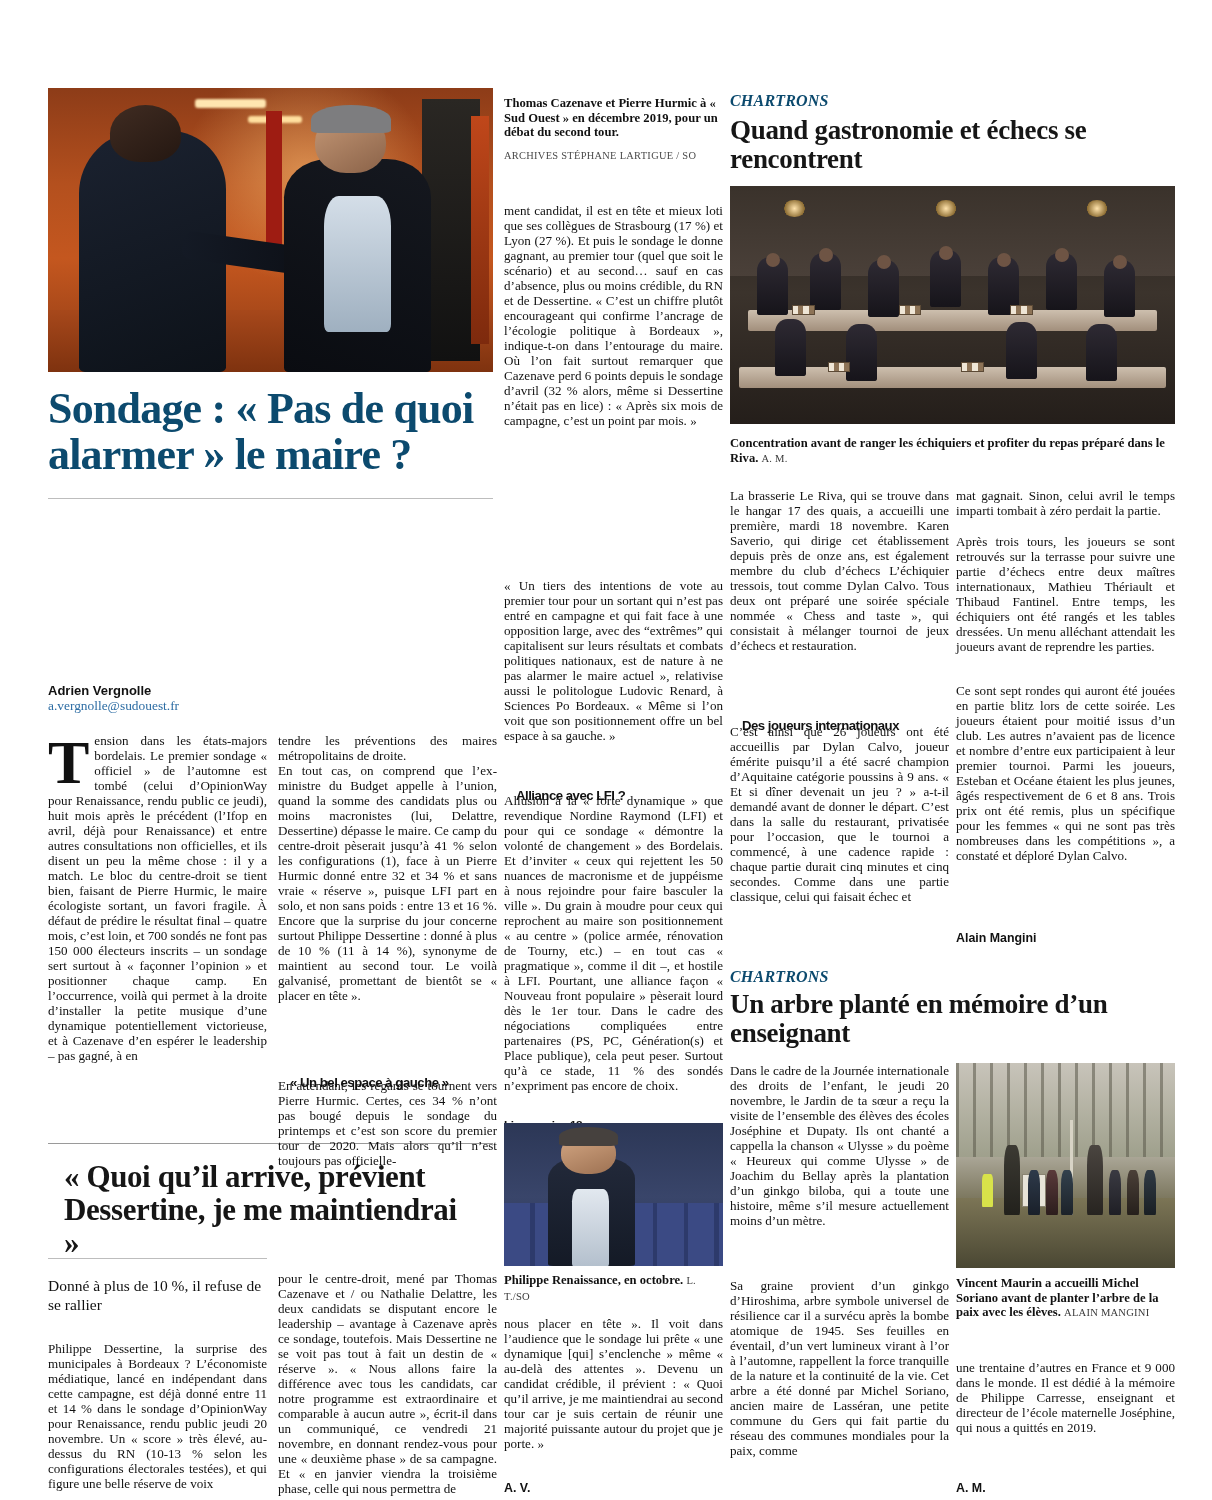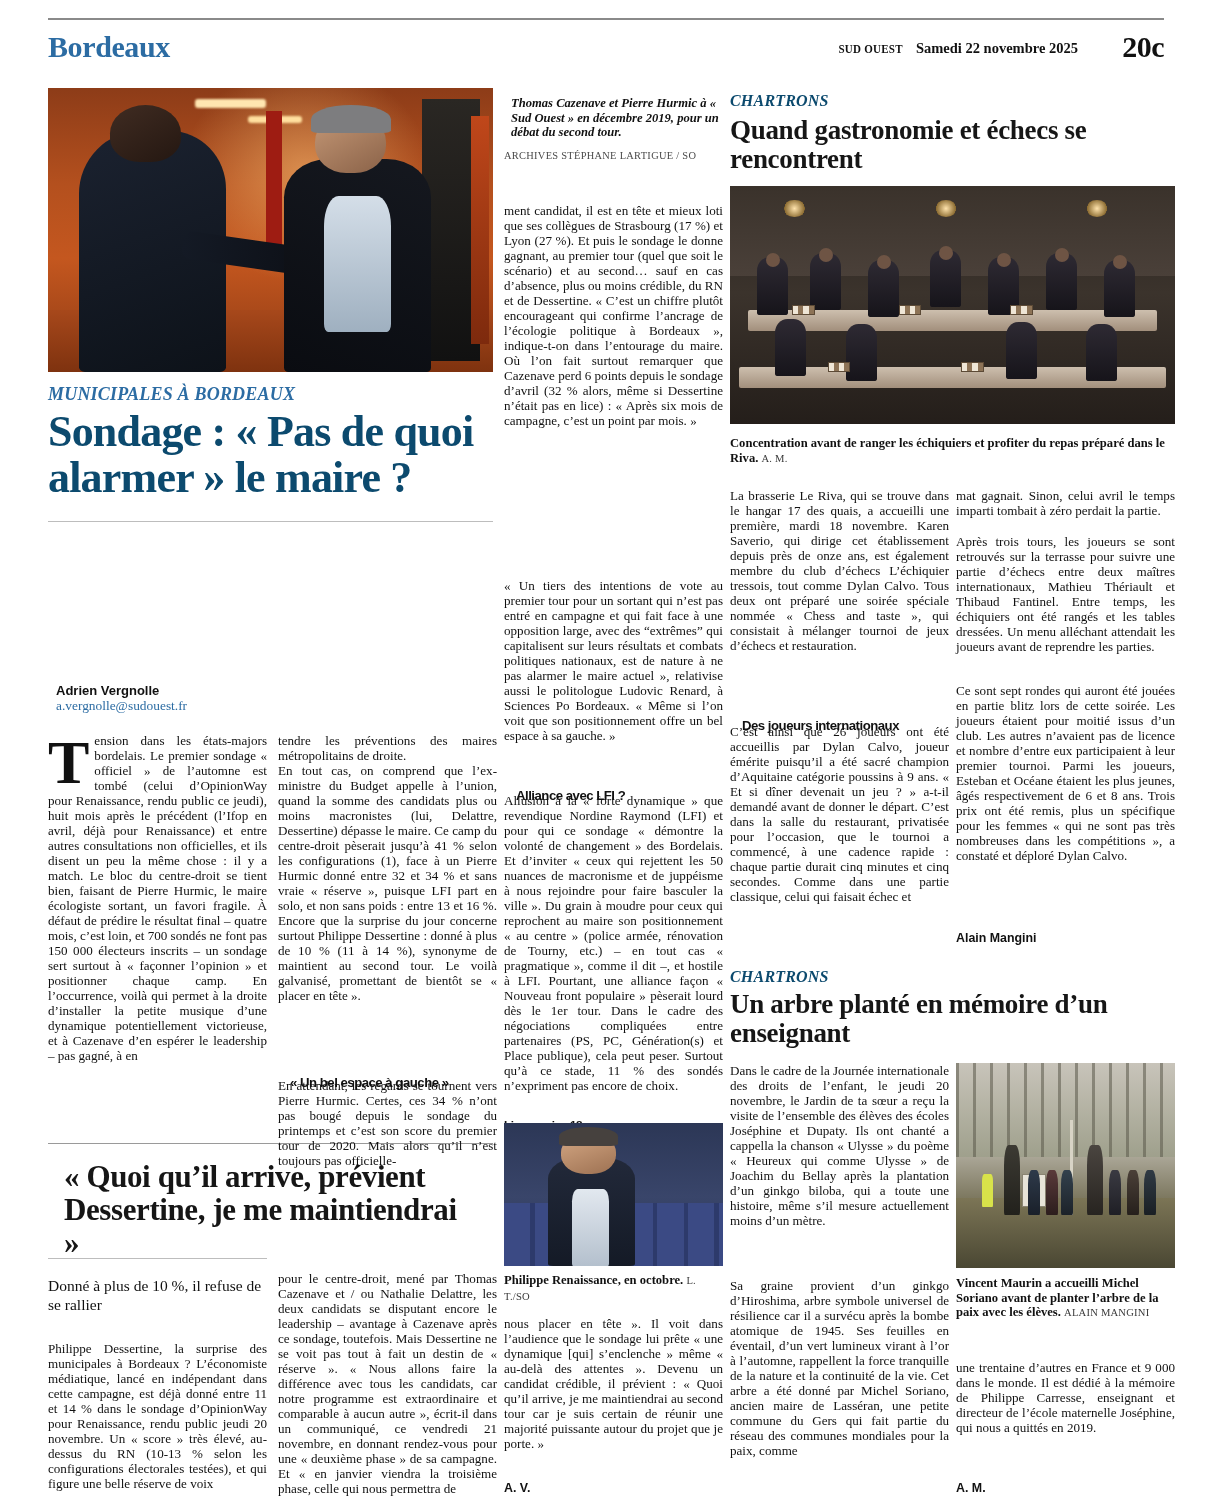--- a/index.html
+++ b/index.html
@@ -285,29 +285,20 @@
   .ph-tree .vest {
     position:absolute; left:12%; bottom:30%; width:5%; height:16%;
     background:#d8e24a; border-radius:20% 20% 6% 6%;
   }
 </style>
 </head>
 <body>
 
 <div class="page">
 
-  <div class="masthead">
-    <div class="masthead-rule"></div>
-    <div class="masthead-title">Bordeaux</div>
-    <div class="masthead-right">
-      <span class="masthead-brand">Sud Ouest</span>
-      <span class="masthead-date">Samedi 22 novembre 2025</span>
-    </div>
-    <div class="masthead-page">20c</div>
-  </div>
 
   <div class="cols">
 
     <div class="col c1">
 
       <div class="photo ph-corridor" style="position:absolute; left:0; top:0; width:445px; height:284px;">
         <div class="photo-inner">
           <div class="ceil1"></div>
             <div class="ceil2"></div>
           <div class="floor"></div>
@@ -318,26 +309,25 @@
           <div class="head-left"></div>
           <div class="arm"></div>
           <div class="man-right"></div>
           <div class="shirt-right"></div>
           <div class="head-right"></div>
           <div class="hair-right"></div>
         </div>
       </div>
 
       <div style="position:absolute; left:0; top:296px; width:445px;">
-        <div class="kicker">MUNICIPALES À BORDEAUX</div>
         <h1 class="headline-xl">Sondage : « Pas de quoi alarmer » le maire ?</h1>
         <div class="hr-thin" style="margin:20px 0 16px 0;"></div>
       </div>
 
-      <div style="position:absolute; left:8px; top:595px; width:219px;">
+      <div style="position:absolute; left:0; top:595px; width:219px;">
         <div class="byline-name">Adrien Vergnolle</div>
         <div class="byline-mail">a.vergnolle@sudouest.fr</div>
       </div>
 
       <div class="body-text dropcap" style="position:absolute; left:0; top:645px; width:219px;">Tension dans les états-majors bordelais. Le premier sondage « officiel » de l’automne est tombé (celui d’OpinionWay pour Renaissance, rendu public ce jeudi), huit mois après le précédent (l’Ifop en avril, déjà pour Renaissance) et entre autres consultations non officielles, et ils disent un peu la même chose : il y a match. Le bloc du centre-droit se tient bien, faisant de Pierre Hurmic, le maire écologiste sortant, un favori fragile. À défaut de prédire le résultat final – quatre mois, c’est loin, et 700 sondés ne font pas 150 000 électeurs inscrits – un sondage sert surtout à « façonner l’opinion » et positionner chaque camp. En l’occurrence, voilà qui permet à la droite d’installer la petite musique d’une dynamique potentiellement victorieuse, et à Cazenave d’en espérer le leadership – pas gagné, à en</div>
 
       <div style="position:absolute; left:0; top:1055px; width:445px;">
         <div class="hr-dark" style="margin-bottom:14px;"></div>
         <h2 class="headline-lg">« Quoi qu’il arrive, prévient Dessertine, je me maintiendrai »</h2>
       </div>
@@ -356,21 +346,21 @@
       <div class="body-text" style="position:absolute; left:0; top:675px; width:219px;">En tout cas, on comprend que l’ex-ministre du Budget appelle à l’union, quand la somme des candidats plus ou moins macronistes (lui, Delattre, Dessertine) dépasse le maire. Ce camp du centre-droit pèserait jusqu’à 41 % selon les configurations (1), face à un Pierre Hurmic donné entre 32 et 34 % et sans vraie « réserve », puisque LFI part en solo, et non sans poids : entre 13 et 16 %. Encore que la surprise du jour concerne surtout Philippe Dessertine : donné à plus de 10 % (11 à 14 %), synonyme de maintient au second tour. Le voilà galvanisé, promettant de bientôt se « placer en tête ».</div>
 
       <div class="crosshead" style="position:absolute; left:0; top:975px; width:219px;">« Un bel espace à gauche »</div>
 
       <div class="body-text" style="position:absolute; left:0; top:990px; width:219px;">En attendant, les regards se tournent vers Pierre Hurmic. Certes, ces 34 % n’ont pas bougé depuis le sondage du printemps et c’est son score du premier tour de 2020. Mais alors qu’il n’est toujours pas officielle-</div>
 
       <div class="body-text" style="position:absolute; left:0; top:1183px; width:219px;">pour le centre-droit, mené par Thomas Cazenave et / ou Nathalie Delattre, les deux candidats se disputant encore le leadership – avantage à Cazenave après ce sondage, toutefois. Mais Dessertine ne se voit pas tout à fait un destin de « réserve ». « Nous allons faire la différence avec tous les candidats, car notre programme est extraordinaire et comparable à aucun autre », écrit-il dans un communiqué, ce vendredi 21 novembre, en donnant rendez-vous pour une « deuxième phase » de sa campagne. Et « en janvier viendra la troisième phase, celle qui nous permettra de</div>
     </div>
 
     <div class="col c3">
-      <div class="caption" style="position:absolute; left:7px; top:8px; width:219px;font-style:italic;">
+      <div class="caption" style="position:absolute; left:0; top:8px; width:219px;">
         <span>Thomas Cazenave et Pierre Hurmic à « Sud Ouest » en décembre 2019, pour un débat du second tour.</span>
       </div>
       <div class="credit-block" style="position:absolute; left:0; top:62px; width:219px;">ARCHIVES STÉPHANE LARTIGUE / SO</div>
 
       <div class="body-text" style="position:absolute; left:0; top:115px; width:219px;">ment candidat, il est en tête et mieux loti que ses collègues de Strasbourg (17 %) et Lyon (27 %). Et puis le sondage le donne gagnant, au premier tour (quel que soit le scénario) et au second… sauf en cas d’absence, plus ou moins crédible, du RN et de Dessertine. « C’est un chiffre plutôt encourageant qui confirme l’ancrage de l’écologie politique à Bordeaux », indique-t-on dans l’entourage du maire. Où l’on fait surtout remarquer que Cazenave perd 6 points depuis le sondage d’avril (32 % alors, même si Dessertine n’était pas en lice) : « Après six mois de campagne, c’est un point par mois. »</div>
 
       <div class="body-text" style="position:absolute; left:0; top:490px; width:219px;">« Un tiers des intentions de vote au premier tour pour un sortant qui n’est pas entré en campagne et qui fait face à une opposition large, avec des “extrêmes” qui capitalisent sur leurs résultats et combats politiques nationaux, est de nature à ne pas alarmer le maire actuel », relativise aussi le politologue Ludovic Renard, à Sciences Po Bordeaux. « Même si l’on voit que son positionnement offre un bel espace à sa gauche. »</div>
 
       <div class="crosshead" style="position:absolute; left:0; top:688px; width:219px;">Alliance avec LFI ?</div>
 

